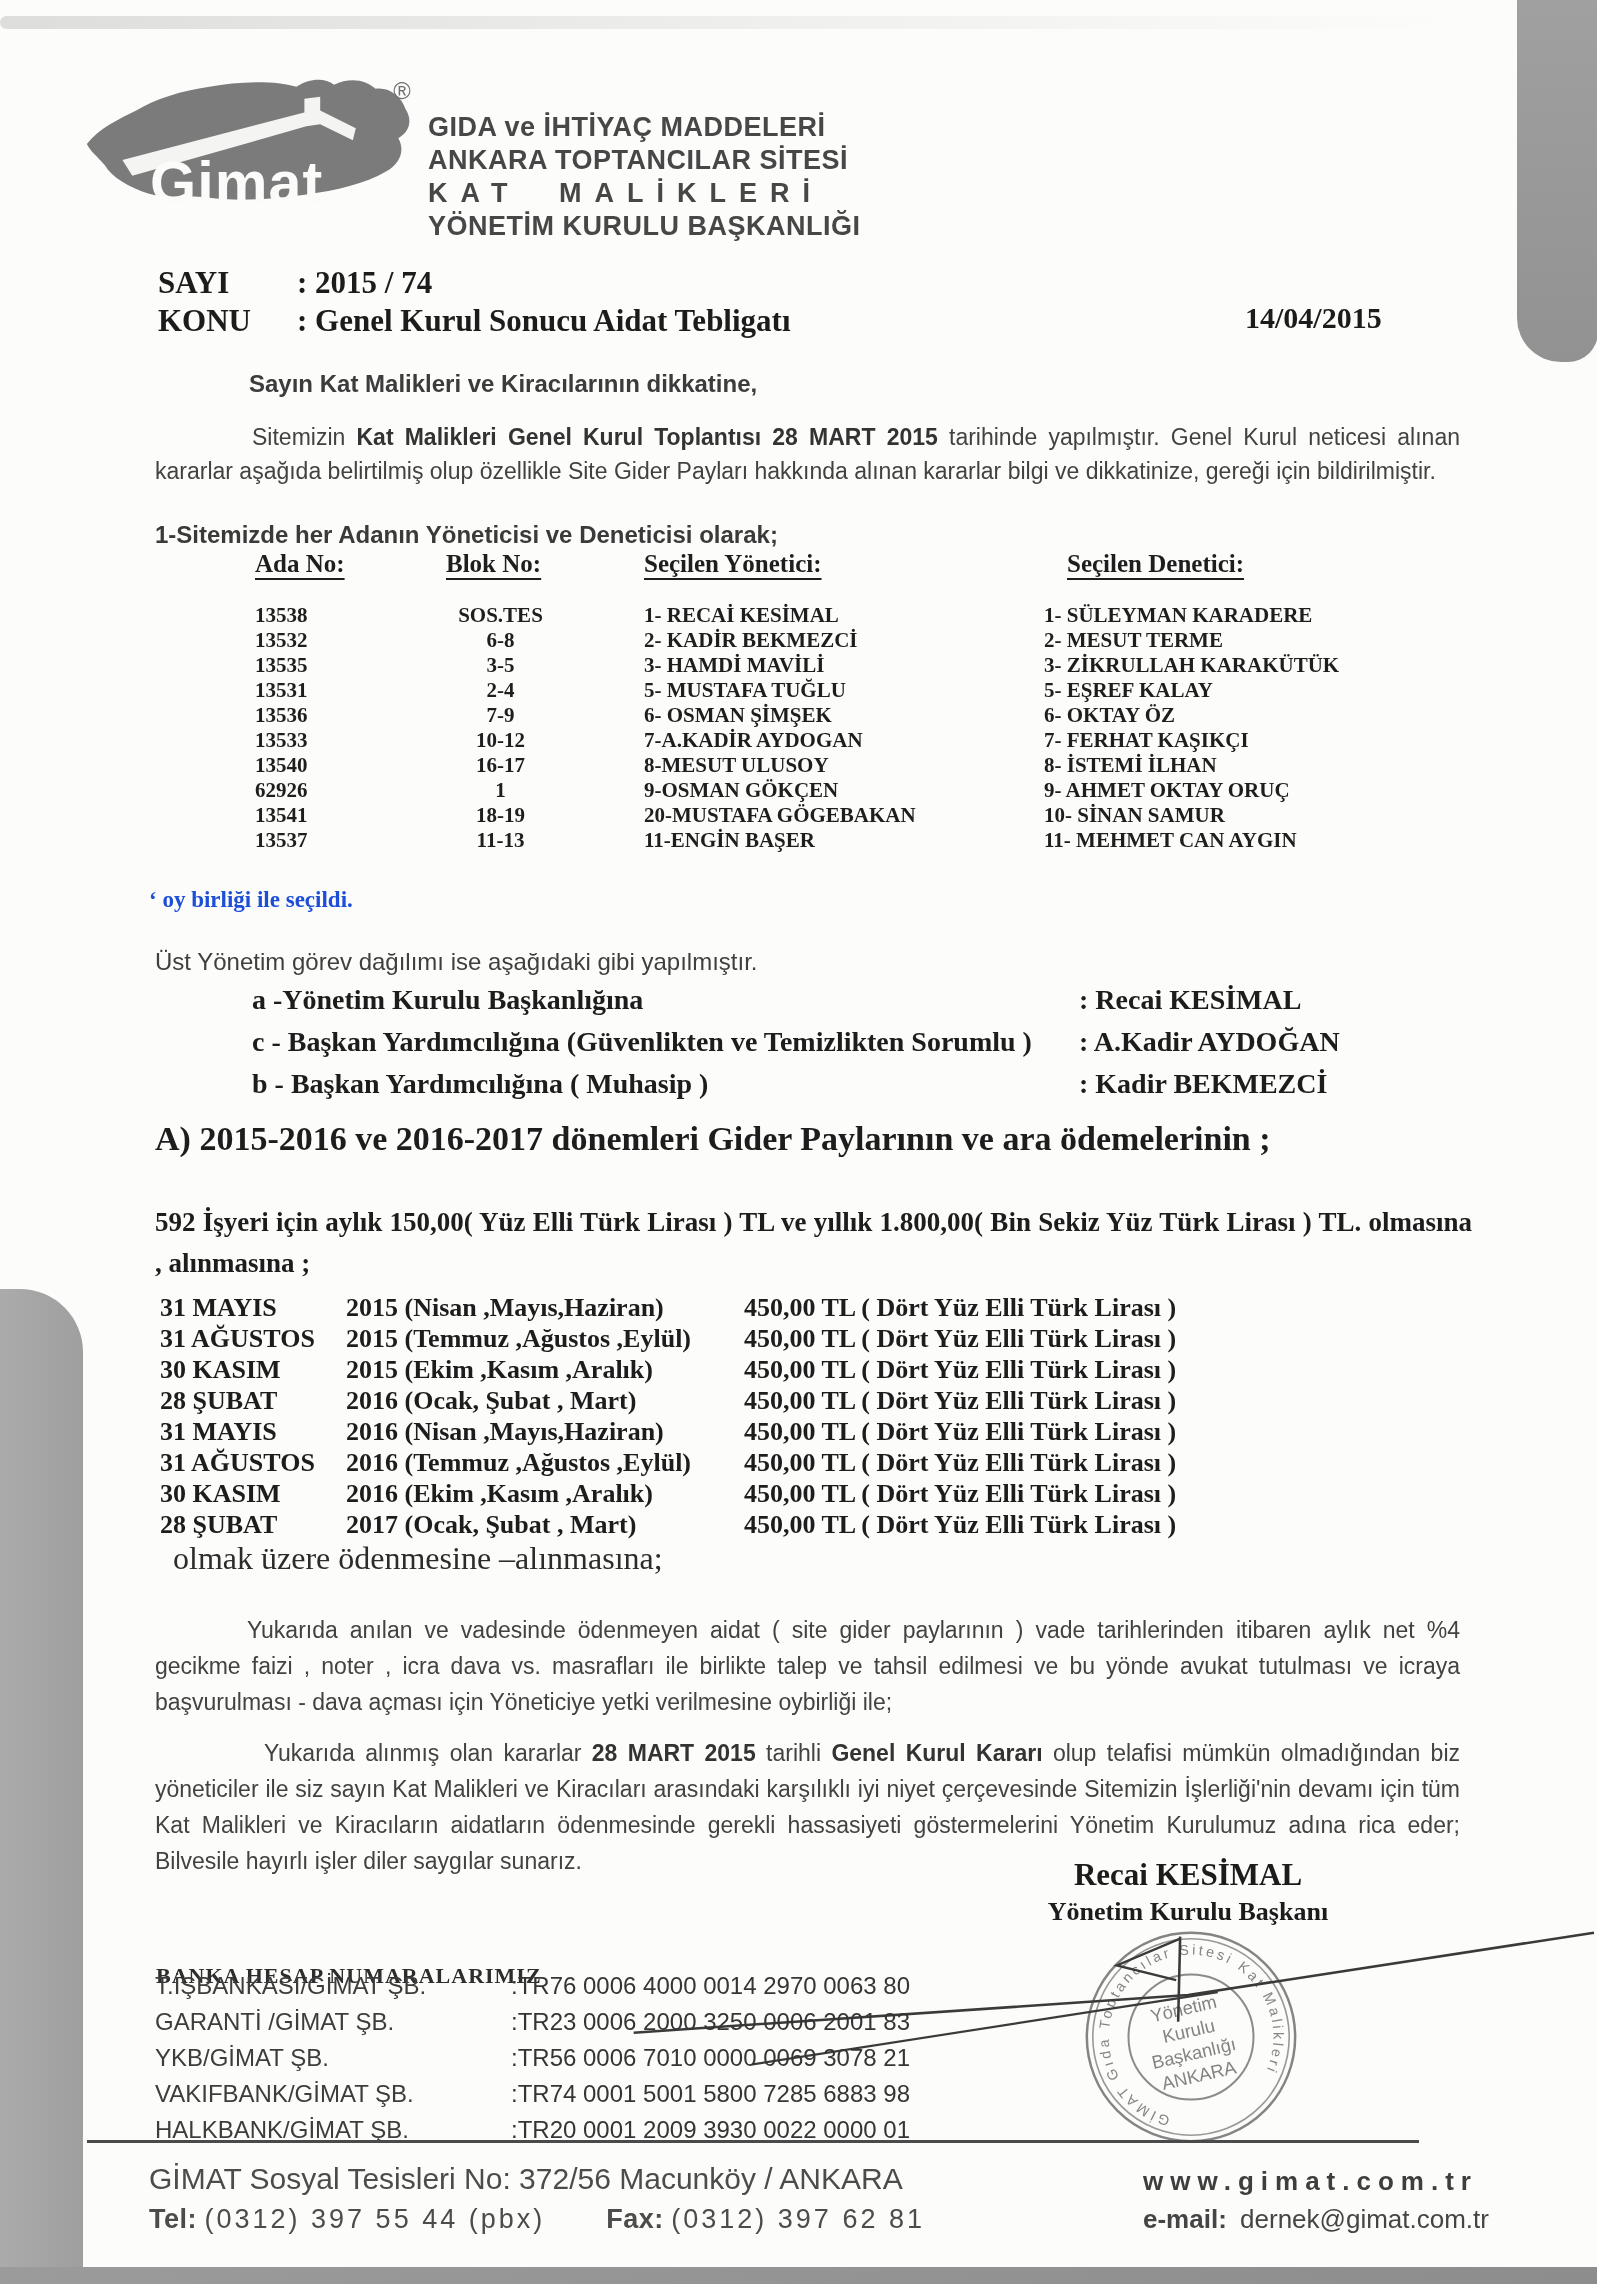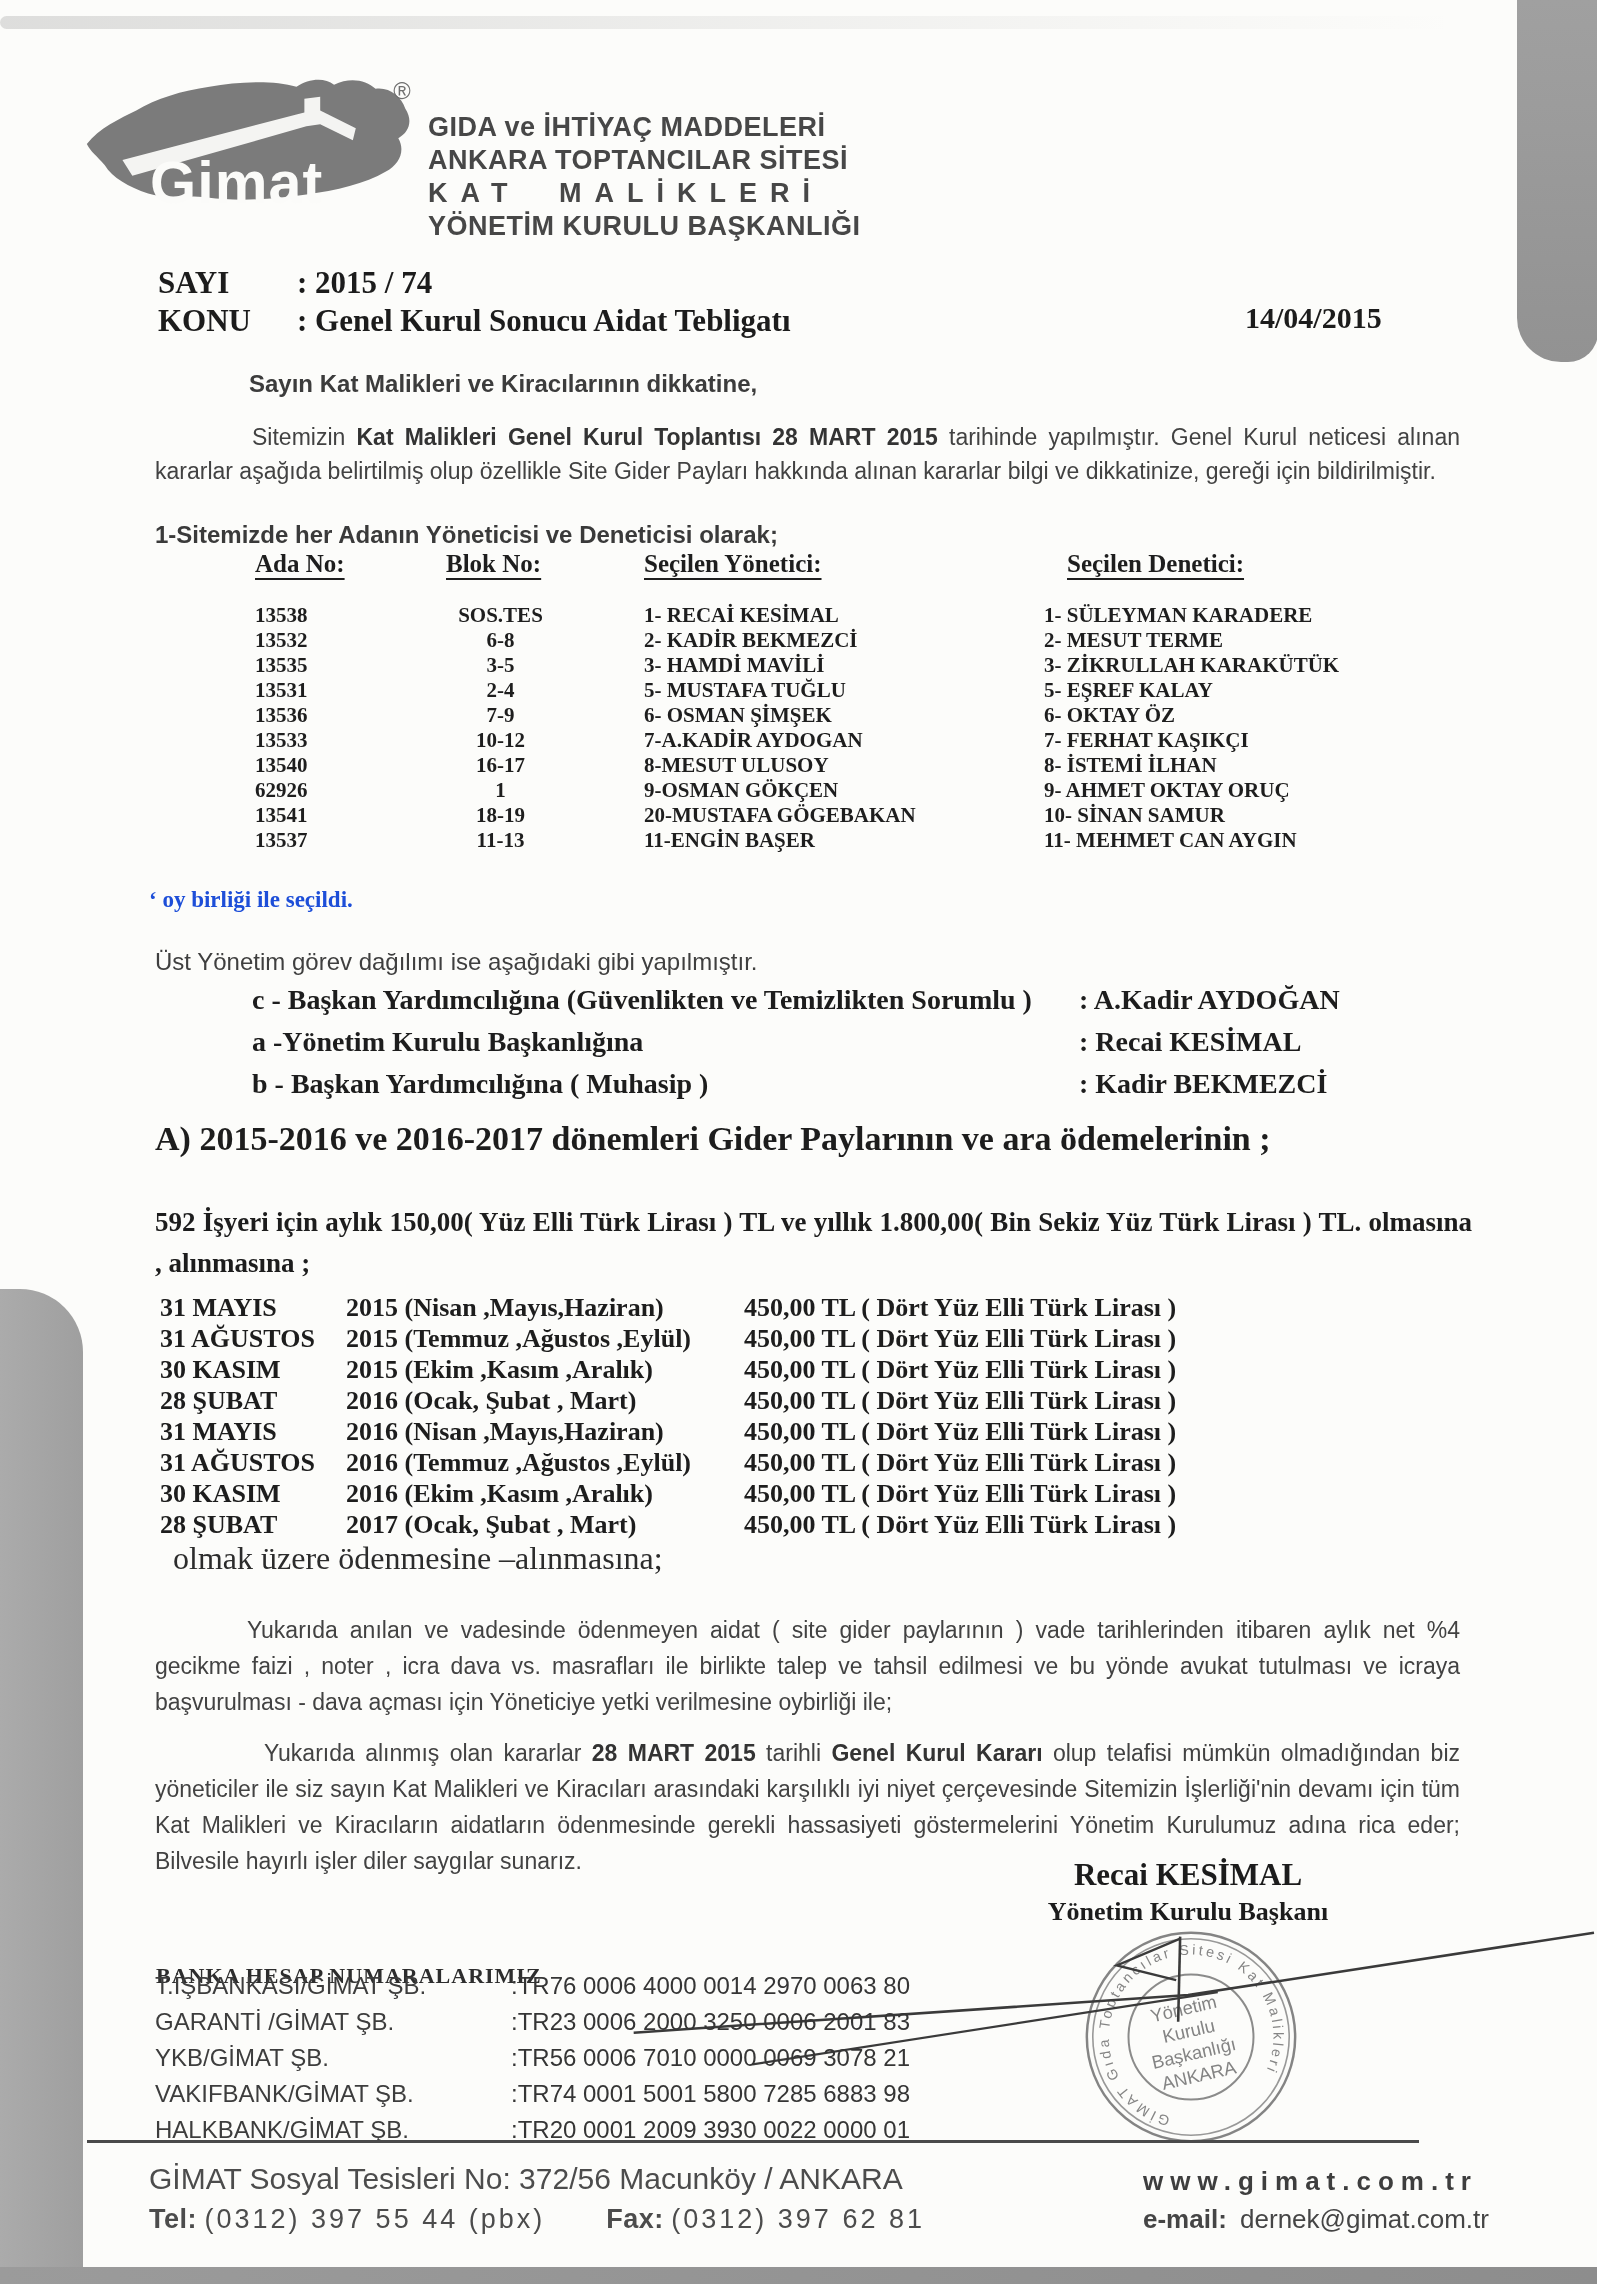--- a/index.html
+++ b/index.html
@@ -218,27 +218,27 @@
         </div>
       </div>
   </div>
 
   <div class="note">‘ oy birliği ile seçildi.</div>
   <div class="assign-intro">Üst Yönetim görev dağılımı ise aşağıdaki gibi yapılmıştır.</div>
 
   <div class="assignments">
 
       <div class="a-row">
+        <span class="a-role">a  -Yönetim Kurulu Başkanlığına</span>
+        <span class="a-person">: Recai KESİMAL</span>
+      </div>
+
+      <div class="a-row">
         <span class="a-role">c - Başkan Yardımcılığına (Güvenlikten ve Temizlikten Sorumlu )</span>
         <span class="a-person">: A.Kadir AYDOĞAN</span>
-      </div>
-
-      <div class="a-row">
-        <span class="a-role">a  -Yönetim Kurulu Başkanlığına</span>
-        <span class="a-person">: Recai KESİMAL</span>
       </div>
 
       <div class="a-row">
         <span class="a-role">b - Başkan Yardımcılığına ( Muhasip )</span>
         <span class="a-person">: Kadir BEKMEZCİ</span>
       </div>
     </div>
 
   <div class="h-serif-a">A) 2015-2016 ve 2016-2017 dönemleri Gider Paylarının ve ara ödemelerinin ;</div>
   <div class="fee">592 İşyeri için aylık 150,00( Yüz Elli Türk Lirası ) TL ve yıllık 1.800,00( Bin Sekiz Yüz Türk Lirası ) TL. olmasına , alınmasına ;</div>

